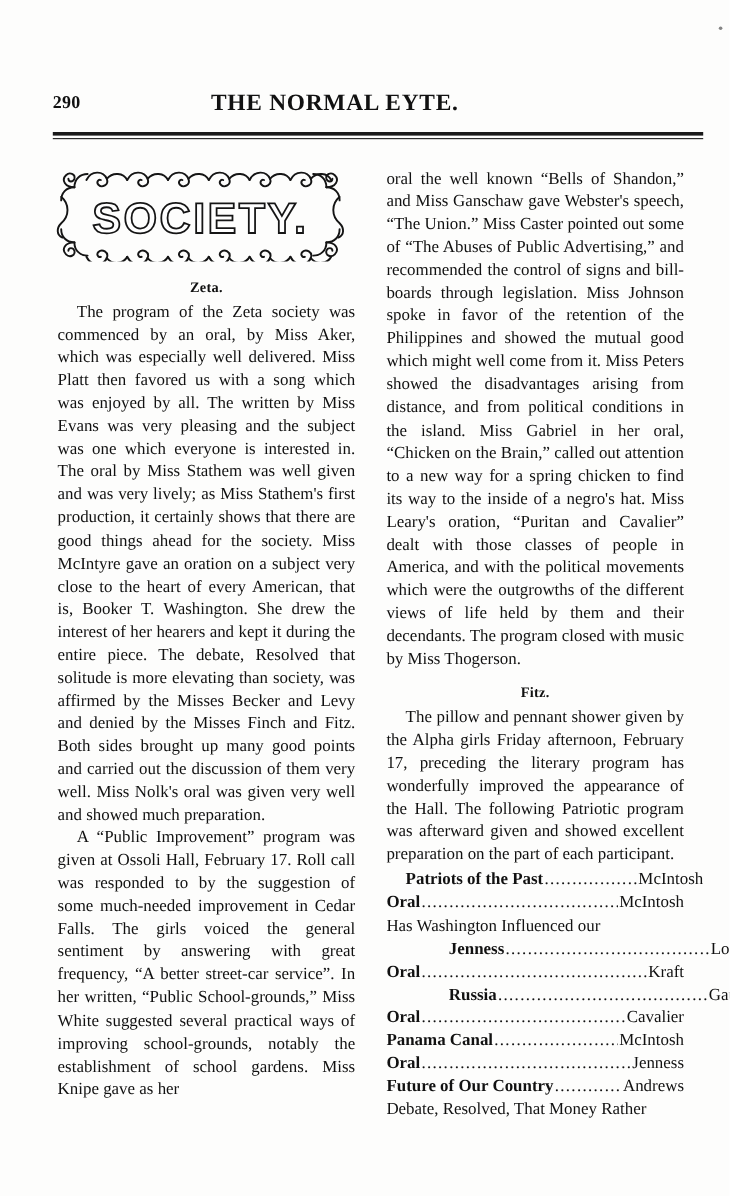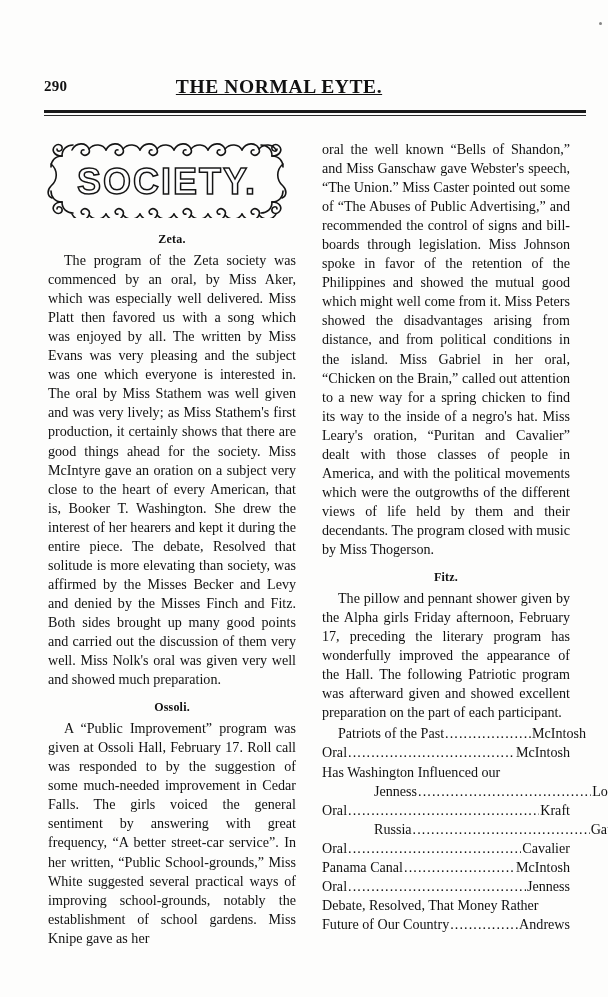--- a/index.html
+++ b/index.html
@@ -36,21 +36,20 @@
   }
   .journal-title {
     position: absolute;
     left: 0;
     right: 72px;
     top: 0;
     text-align: center;
     font-size: 19.5px;
     font-weight: bold;
     letter-spacing: .6px;
-    text-decoration: underline;
   }
   .speck {
     position: absolute;
     top: 22px;
     right: 6px;
     width: 3px;
     height: 3px;
     background: #666;
     border-radius: 50%;
     opacity: .8;
@@ -119,21 +118,21 @@
     line-height: 19.05px;
   }
   .prog-row {
     display: flex;
     align-items: baseline;
     width: 100%;
     white-space: nowrap;
   }
   .prog-row.indent { padding-left: 16px; }
   .prog-row.hang   { padding-left: 52px; }
-  .prog-title { flex: 0 0 auto; }
+  .prog-title { flex: 0 0 auto; font-weight: bold; }
   .prog-lead {
     flex: 1 1 auto;
     overflow: hidden;
     margin: 0 1px;
     letter-spacing: 1.1px;
     color: #111;
   }
   .prog-lead::before {
     content: "........................................................";
   }
@@ -202,21 +201,20 @@
         <path d="M5 24 C 12 30, 12 40, 5 46 C 1 50, 1 56, 6 58" fill="none" stroke="#151515" stroke-width="1.6" stroke-linecap="round"></path>
         <path d="M237 24 C 230 30, 230 40, 237 46 C 241 50, 241 56, 236 58" fill="none" stroke="#151515" stroke-width="1.6" stroke-linecap="round"></path>
 
         <text x="121" y="54" text-anchor="middle" font-family="Liberation Sans, sans-serif" font-size="36" font-weight="bold" letter-spacing="2" fill="#ffffff" stroke="#151515" stroke-width="1.5">SOCIETY.</text>
       </svg>
     </div>
 
     <div class="sub-head">Zeta.</div>
     <p>The program of the Zeta society was commenced by an oral, by Miss Aker, which was especially well delivered. Miss Platt then favored us with a song which was enjoyed by all. The written by Miss Evans was very pleasing and the subject was one which everyone is interested in. The oral by Miss Stathem was well given and was very lively; as Miss Stathem's first production, it certainly shows that there are good things ahead for the society. Miss McIntyre gave an oration on a subject very close to the heart of every American, that is, Booker T. Washington. She drew the interest of her hearers and kept it during the entire piece. The debate, Resolved that solitude is more elevating than society, was affirmed by the Misses Becker and Levy and denied by the Misses Finch and Fitz. Both sides brought up many good points and carried out the discussion of them very well. Miss Nolk's oral was given very well and showed much preparation.</p>
 
-    <div class="sub-head">Ossoli.</div>
     <p>A “Public Improvement” program was given at Ossoli Hall, February 17. Roll call was responded to by the suggestion of some much-needed improvement in Cedar Falls. The girls voiced the general sentiment by answering with great frequency, “A better street-car service”. In her written, “Public School-grounds,” Miss White suggested several practical ways of improving school-grounds, notably the establishment of school gardens. Miss Knipe gave as her</p>
   </div>
 
   <div class="col col-right">
 
     <p class="noindent">oral the well known “Bells of Shandon,” and Miss Ganschaw gave Webster's speech, “The Union.” Miss Caster pointed out some of “The Abuses of Public Advertising,” and recommended the control of signs and bill-boards through legislation. Miss Johnson spoke in favor of the retention of the Philippines and showed the mutual good which might well come from it. Miss Peters showed the disadvantages arising from distance, and from political conditions in the island. Miss Gabriel in her oral, “Chicken on the Brain,” called out attention to a new way for a spring chicken to find its way to the inside of a negro's hat. Miss Leary's oration, “Puritan and Cavalier” dealt with those classes of people in America, and with the political movements which were the outgrowths of the different views of life held by them and their decendants. The program closed with music by Miss Thogerson.</p>
 
     <div class="sub-head">Fitz.</div>
     <p>The pillow and pennant shower given by the Alpha girls Friday afternoon, February 17, preceding the literary program has wonderfully improved the appearance of the Hall. The following Patriotic program was afterward given and showed excellent preparation on the part of each participant.</p>
 
@@ -257,24 +255,24 @@
         <div class="prog-row">
           <span class="prog-title">Panama Canal</span>
           <span class="prog-lead"></span>
           <span class="prog-name">McIntosh</span>
         </div>
         <div class="prog-row">
           <span class="prog-title">Oral</span>
           <span class="prog-lead"></span>
           <span class="prog-name">Jenness</span>
         </div>
+        <div class="prog-row">
+          <span class="prog-title">Future of Our Country</span>
+          <span class="prog-lead"></span>
+          <span class="prog-name">Andrews</span>
+        </div>
         <div class="prog-row prog-plain">
           <span>Debate, Resolved, That Money Rather</span>
         </div>
-        <div class="prog-row">
-          <span class="prog-title">Future of Our Country</span>
-          <span class="prog-lead"></span>
-          <span class="prog-name">Andrews</span>
-        </div>
       </div>
   </div>
 
 </div>
 
 </body></html>

